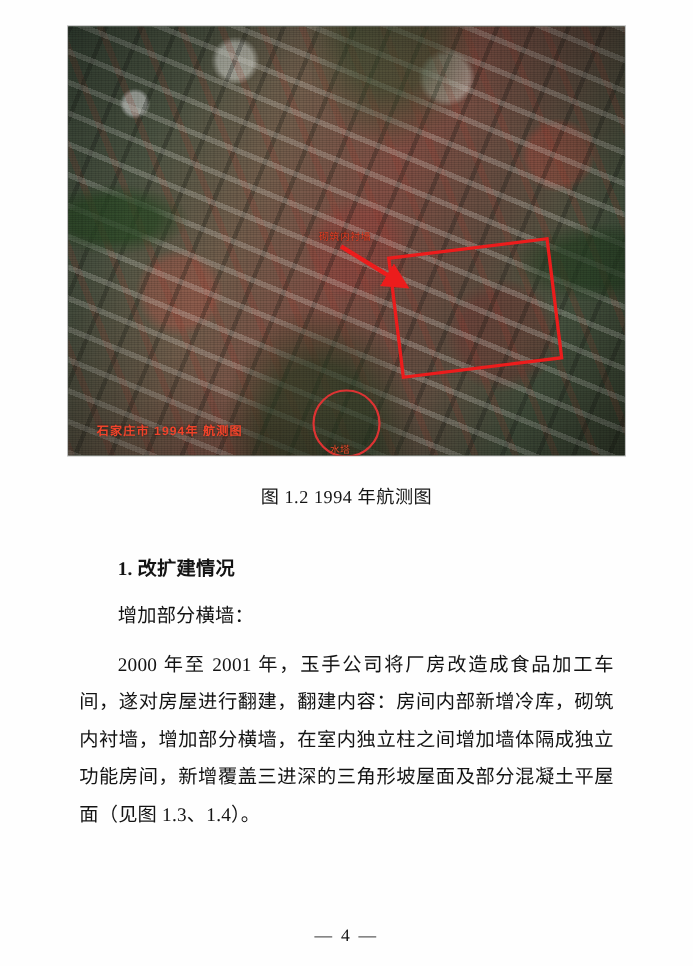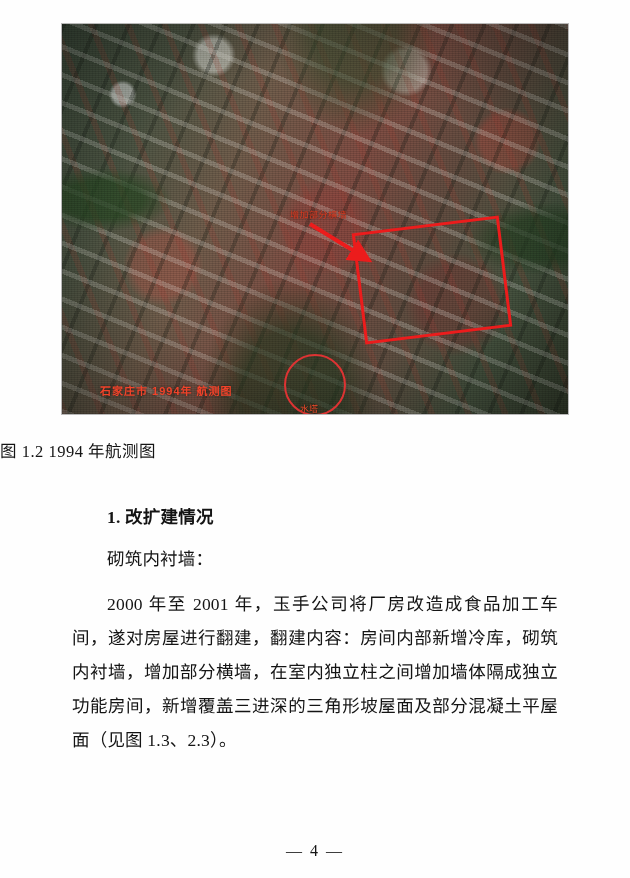--- a/index.html
+++ b/index.html
@@ -137,38 +137,38 @@
     font-size: 9px;
     color: #f04a2a;
     font-family: "Liberation Sans", sans-serif;
     white-space: nowrap;
     text-shadow: 0 0 2px rgba(0,0,0,.7);
     margin-top: 32px;
   }
 
   .stamp {
     position: absolute;
-    left: 38px;
+    left: 26px;
     bottom: 16px;
     font-size: 11px;
     font-weight: bold;
     color: #f0432a;
     font-family: "Liberation Sans", sans-serif;
     letter-spacing: 1px;
     white-space: nowrap;
     text-shadow: 0 0 3px rgba(0,0,0,.55);
   }
 
   
   .caption {
     position: absolute;
     left: 0;
     right: 0;
     top: 438px;
-    text-align: left;
+    text-align: center;
     font-size: 16.5px;
     letter-spacing: .5px;
   }
 
   
   .body {
     position: absolute;
     left: 72px;
     right: 72px;
     top: 500px;
@@ -217,31 +217,31 @@
       <div class="arrow">
         <svg width="70" height="46" viewBox="0 0 70 46">
           <defs>
             <marker id="ah" markerWidth="6" markerHeight="6" refX="3" refY="3" orient="auto">
               <path d="M0,0 L6,3 L0,6 Z" fill="#ec1c1c"></path>
             </marker>
           </defs>
           <line x1="4" y1="4" x2="56" y2="36" stroke="#ec1c1c" stroke-width="4" marker-end="url(#ah)"></line>
         </svg>
       </div>
-      <div class="arrow-label">增加部分横墙</div>
+      <div class="arrow-label">砌筑内衬墙</div>
 
       <div class="red-circle"></div>
       <div class="circle-label">水塔</div>
 
       <div class="stamp">石家庄市    1994年    航测图</div>
     </div>
   </div>
 
   <div class="caption">图 1.2   1994 年航测图</div>
 
   <div class="body">
     <p class="heading">1. 改扩建情况</p>
-    <p class="indent">砌筑内衬墙：</p>
-    <p class="indent">2000 年至 2001 年，玉手公司将厂房改造成食品加工车间，遂对房屋进行翻建，翻建内容：房间内部新增冷库，砌筑内衬墙，增加部分横墙，在室内独立柱之间增加墙体隔成独立功能房间，新增覆盖三进深的三角形坡屋面及部分混凝土平屋面（见图 1.3、2.3）。</p>
+    <p class="indent">增加部分横墙：</p>
+    <p class="indent">2000 年至 2001 年，玉手公司将厂房改造成食品加工车间，遂对房屋进行翻建，翻建内容：房间内部新增冷库，砌筑内衬墙，增加部分横墙，在室内独立柱之间增加墙体隔成独立功能房间，新增覆盖三进深的三角形坡屋面及部分混凝土平屋面（见图 1.3、1.4）。</p>
   </div>
 
   <div class="footer">— 4 —</div>
 </div>
 
 </body></html>

